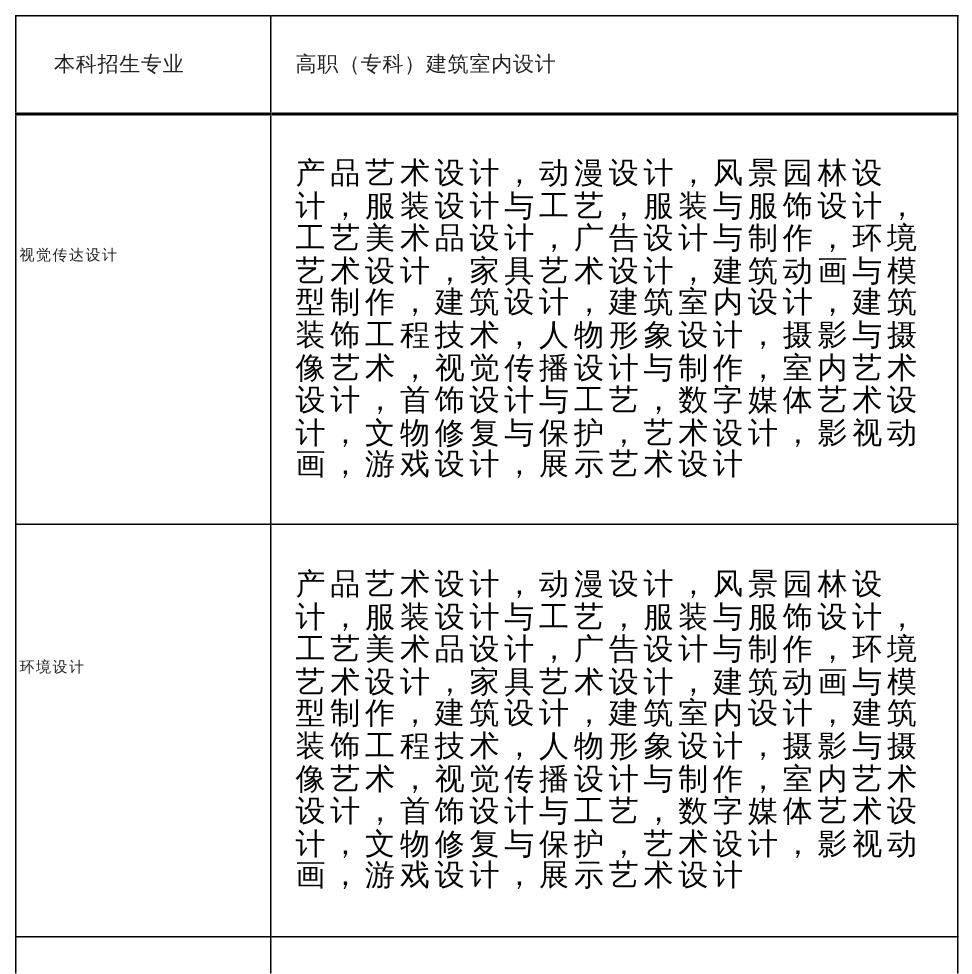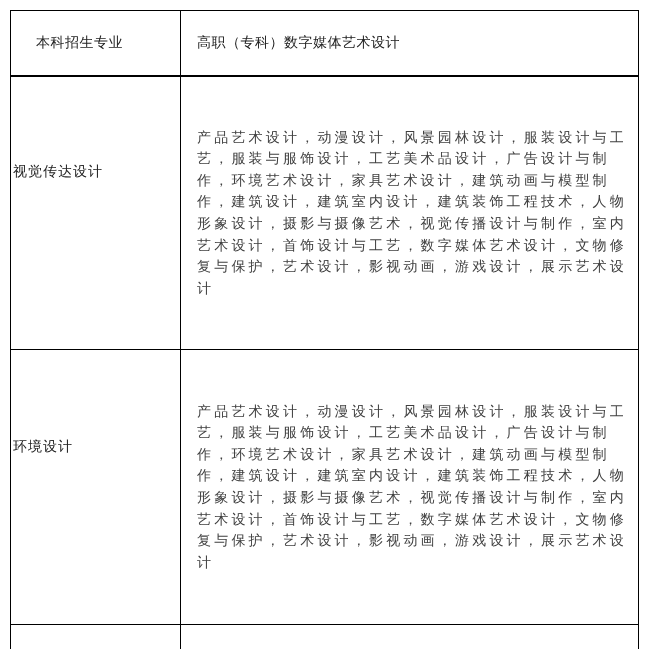--- a/index.html
+++ b/index.html
@@ -39,51 +39,51 @@
       margin-top: 23px;
     }
     .header-row {
       border-bottom: 2.5px solid #000;
     }
     .header-row th { border-bottom: 2.5px solid #000; }
     .th-major { padding-left: 25px !important; }
     .th-scope { padding-left: 16px !important; }
     .body-row td { height: 186px; }
     .major-cell {
-      font-size: 14px;
+      font-size: 10px;
       padding-left: 2px !important;
       letter-spacing: 1px;
     }
     .major-cell.pos-top { vertical-align: top; padding-top: 86px !important; }
     .major-cell.pos-mid { vertical-align: top; padding-top: 88px !important; }
     .major-cell.pos-low { vertical-align: top; padding-top: 86px !important; }
     .scope-cell {
-      font-size: 14px;
+      font-size: 20px;
       line-height: 21.6px;
       padding: 0 9px 0 16px !important;
       letter-spacing: 3.2px;
       text-align: justify;
       text-justify: inter-character;
       word-break: break-all;
-      color: #404040;
+      color: #000000;
       margin-top: 32px;
     }
   </style>
 </head>
 <body>
 
 <table class="doc-table">
   <colgroup>
     <col class="col-major">
     <col class="col-scope">
   </colgroup>
   <thead>
     <tr class="header-row">
       <th class="th-major">本科招生专业</th>
-      <th class="th-scope">高职（专科）数字媒体艺术设计</th>
+      <th class="th-scope">高职（专科）建筑室内设计</th>
     </tr>
   </thead>
   <tbody>
     <tr class="body-row">
       <td class="major-cell pos-top">视觉传达设计</td>
       <td class="scope-cell">产品艺术设计，动漫设计，风景园林设计，服装设计与工艺，服装与服饰设计，工艺美术品设计，广告设计与制作，环境艺术设计，家具艺术设计，建筑动画与模型制作，建筑设计，建筑室内设计，建筑装饰工程技术，人物形象设计，摄影与摄像艺术，视觉传播设计与制作，室内艺术设计，首饰设计与工艺，数字媒体艺术设计，文物修复与保护，艺术设计，影视动画，游戏设计，展示艺术设计</td>
     </tr>
     <tr class="body-row">
       <td class="major-cell pos-mid">环境设计</td>
       <td class="scope-cell">产品艺术设计，动漫设计，风景园林设计，服装设计与工艺，服装与服饰设计，工艺美术品设计，广告设计与制作，环境艺术设计，家具艺术设计，建筑动画与模型制作，建筑设计，建筑室内设计，建筑装饰工程技术，人物形象设计，摄影与摄像艺术，视觉传播设计与制作，室内艺术设计，首饰设计与工艺，数字媒体艺术设计，文物修复与保护，艺术设计，影视动画，游戏设计，展示艺术设计</td>

